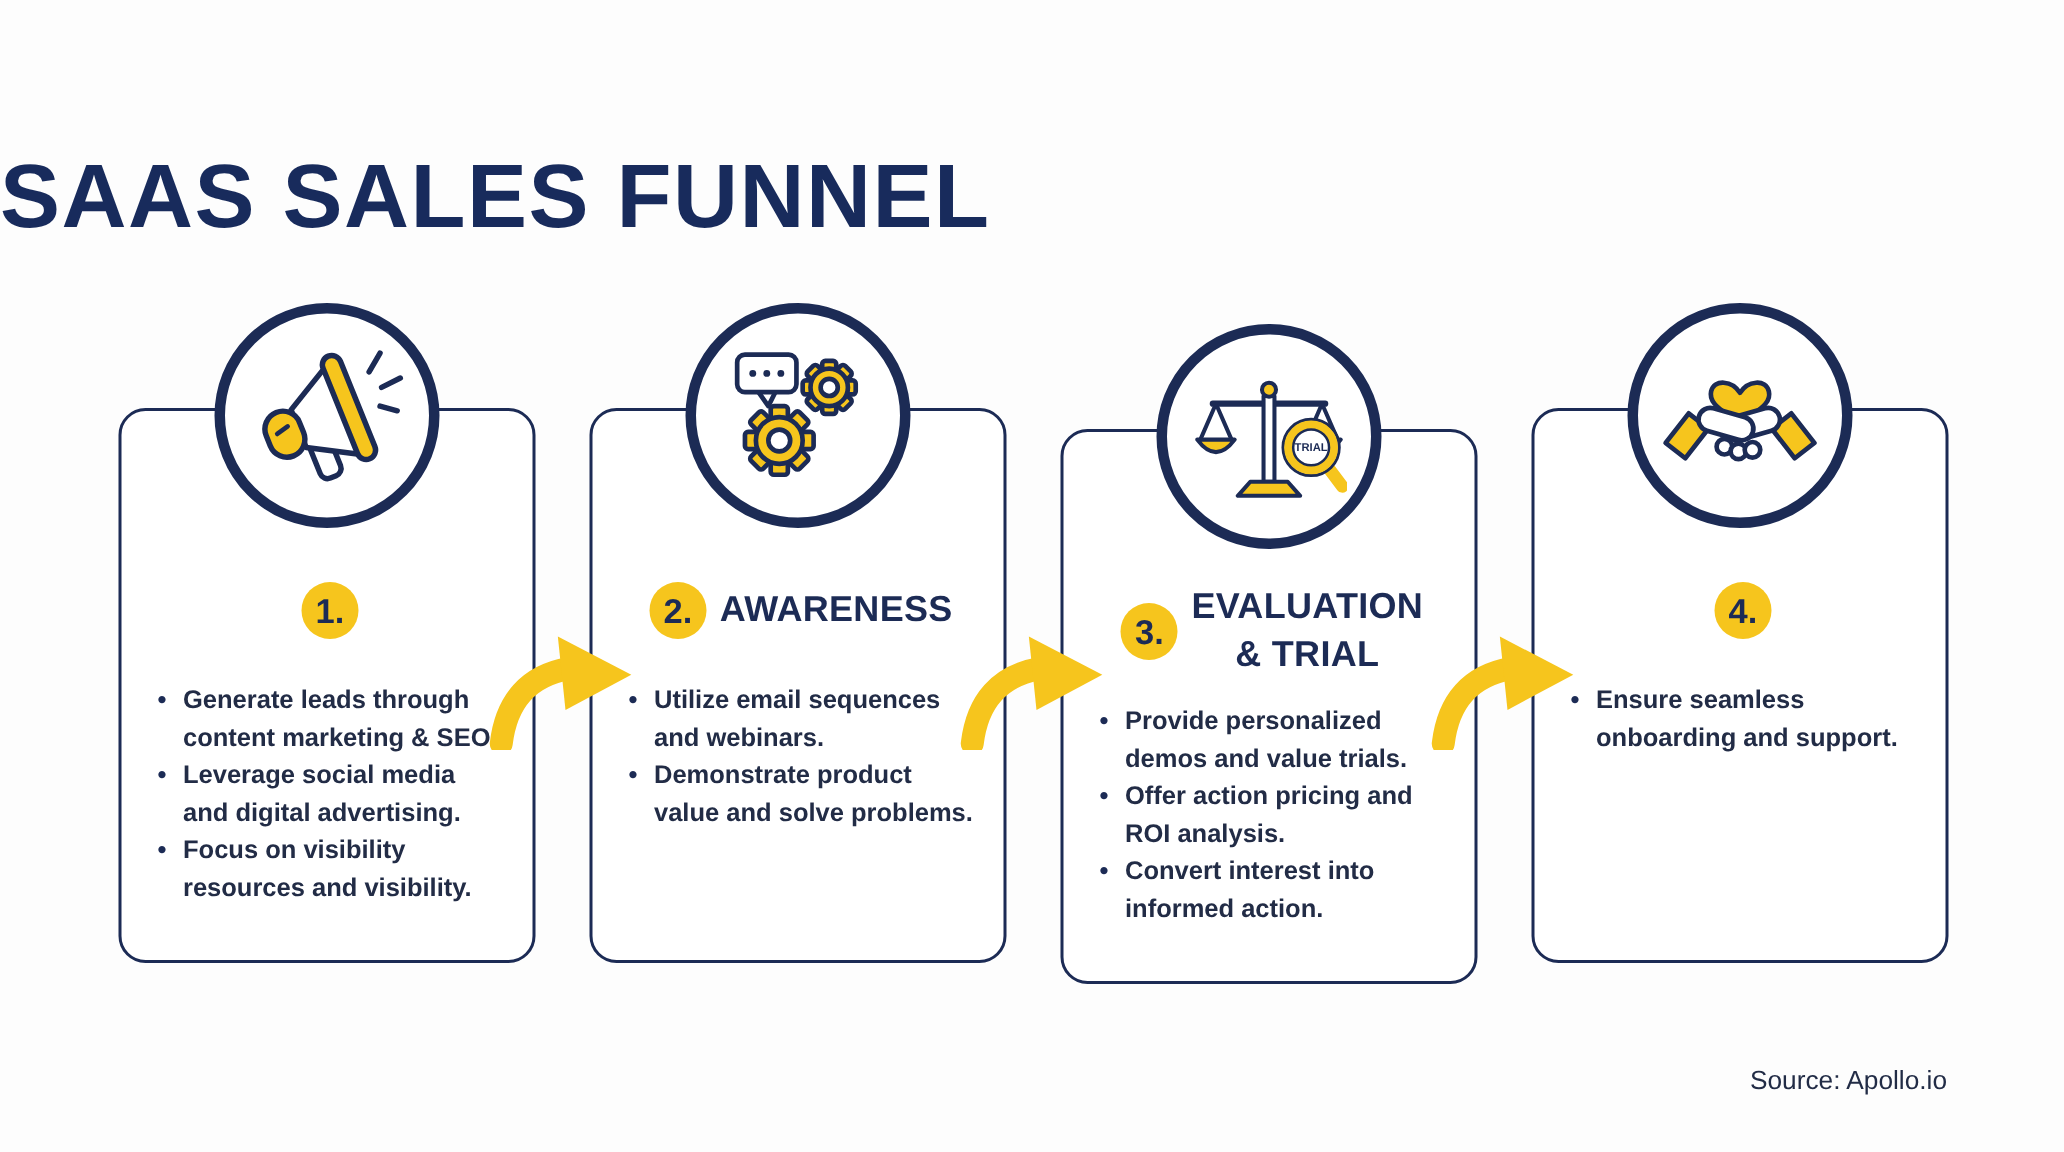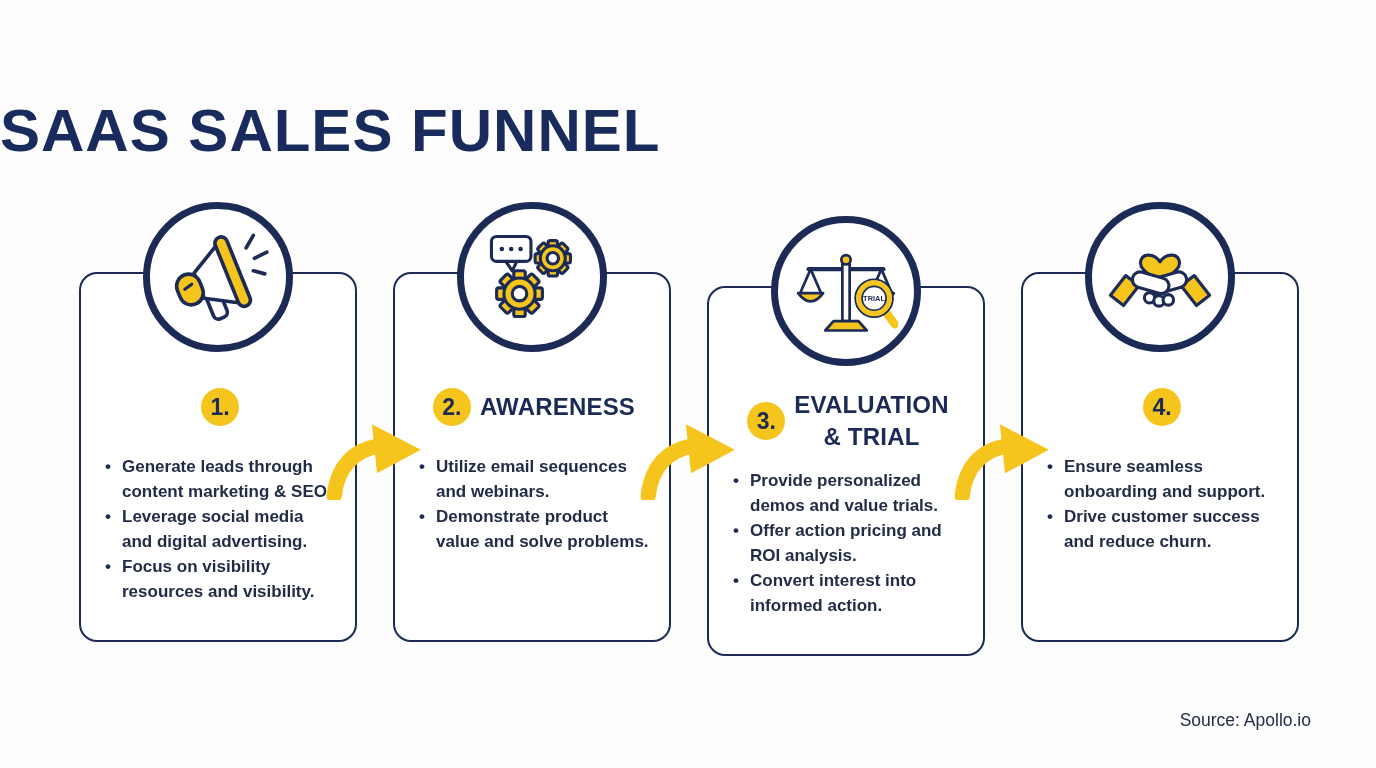--- a/index.html
+++ b/index.html
@@ -53,21 +53,21 @@
   .bullet-list li{position:relative;padding-left:19px;font-weight:bold;}
   .bullet-list li::before{
     content:"\2022";position:absolute;left:2px;top:0;
     color:#1C2B55;font-weight:bold;
   }
   .flow-arrow{position:absolute;top:416px;width:102px;height:84px;z-index:3;}
   .flow-arrow.a1{left:326px;}
   .flow-arrow.a2{left:640px;}
   .flow-arrow.a3{left:954px;}
   .source-note{
-    position:absolute;top:710px;right:65px;
+    position:absolute;top:710px;right:78px;
     font-size:17.5px;color:#222C46;
   }
 </style>
 </head>
 <body>
 
 <h1 class="page-title">SAAS SALES FUNNEL</h1>
 
 <section class="stage-card c1">
   <div class="icon-circle">
@@ -199,21 +199,20 @@
         <circle cx="49" cy="73" r="5"></circle>
         <circle cx="58" cy="72" r="5"></circle>
       </g>
     </svg>
   </div>
   <div class="stage-title-row">
     <span class="num-badge">4.</span>
   </div>
   <ul class="bullet-list">
     <li>Ensure seamless onboarding and support.</li>
-    <li>Drive customer success and reduce churn.</li>
   </ul>
 </section>
 
 <svg class="flow-arrow a1" viewBox="0 0 100 82">
   <path d="M8,78 Q13,36 52,29" fill="none" stroke="#F6C51D" stroke-width="15" stroke-linecap="round"></path>
   <polygon points="45,8 93,33 50,56" fill="#F6C51D"></polygon>
 </svg>
 <svg class="flow-arrow a2" viewBox="0 0 100 82">
   <path d="M8,78 Q13,36 52,29" fill="none" stroke="#F6C51D" stroke-width="15" stroke-linecap="round"></path>
   <polygon points="45,8 93,33 50,56" fill="#F6C51D"></polygon>

